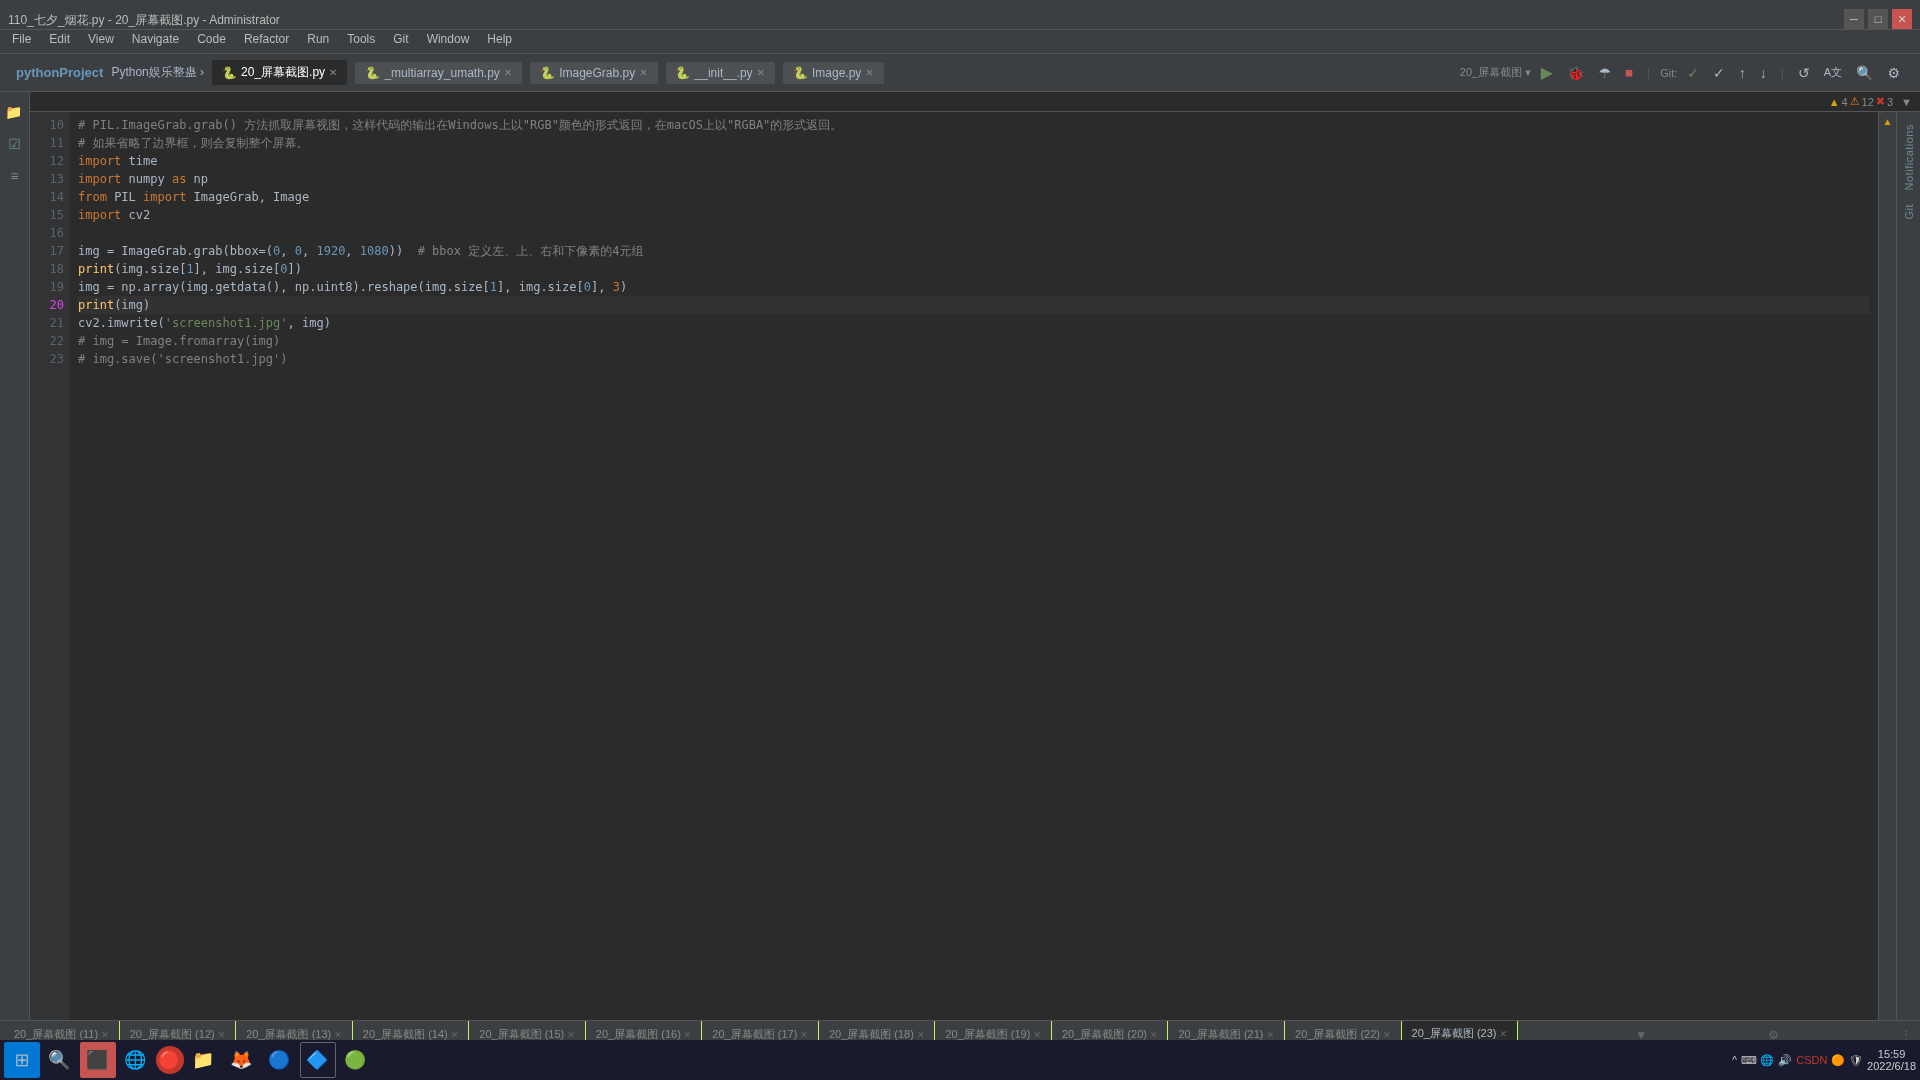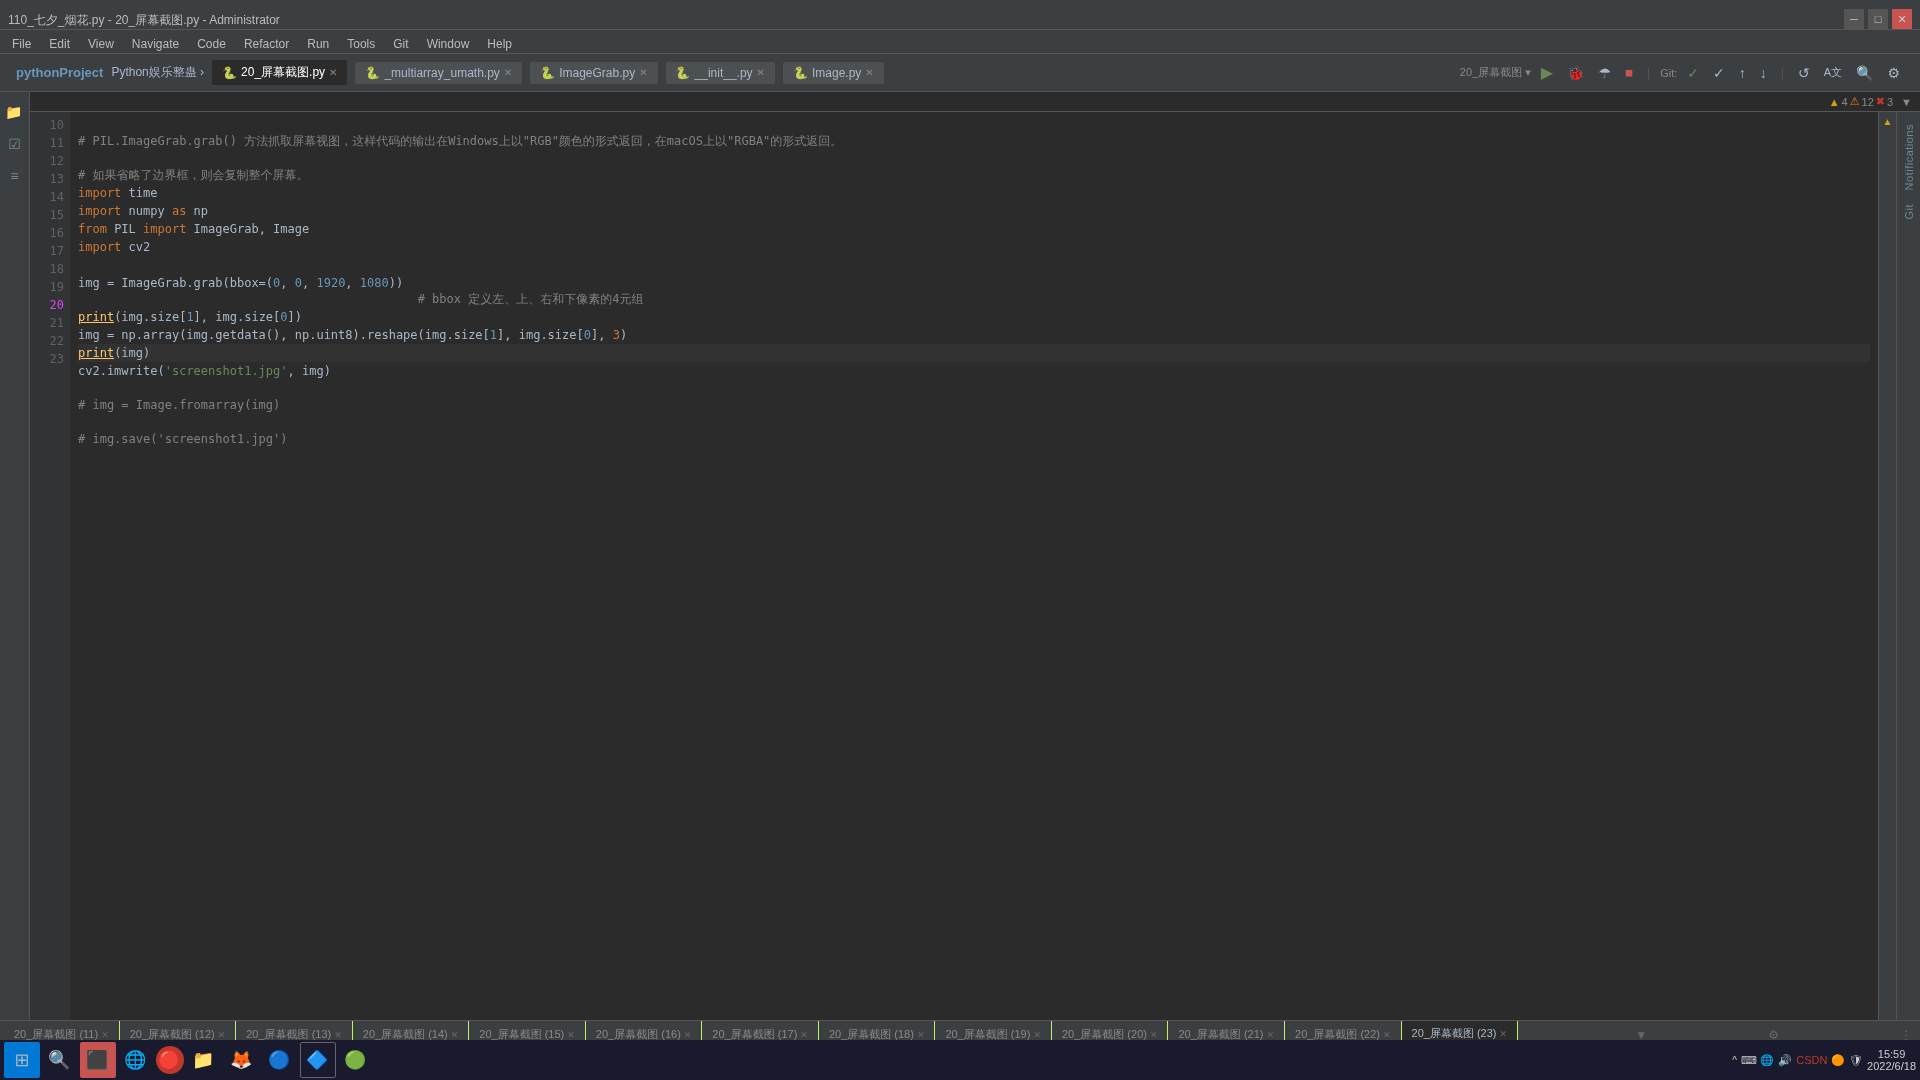--- a/index.html
+++ b/index.html
@@ -16,21 +16,21 @@
       border-bottom: 1px solid #555;
     }
     #titlebar .win-controls { display: flex; gap: 4px; }
     #titlebar .win-btn { width: 20px; height: 20px; background: #555; border: none; color: #ccc; cursor: pointer; font-size: 11px; display: flex; align-items: center; justify-content: center; }
 
     
     #menubar {
       height: 24px;
       background: #3c3f41;
       display: flex;
-      align-items: flex-end;
+      align-items: flex-start;
       padding: 0 4px;
       gap: 2px;
       border-bottom: 1px solid #555;
     }
     #menubar span { padding: 2px 8px; color: #bbb; font-size: 12px; cursor: pointer; }
 
     
     #projecttoolbar {
       height: 38px;
       background: #3c3f41;
@@ -122,22 +122,22 @@
       font-size: 12px;
       line-height: 18px;
       padding: 4px 8px;
       overflow: hidden;
       color: #a9b7c6;
     }
     .code-line { display: flex; align-items: flex-start; white-space: pre; }
     .code-line.highlighted { background: #323232; }
     .kw { color: #cc7832; }
     .str { color: #6a8759; }
-    .comment { color: #808080; margin-top: 16px; }
-    .fn { color: #ffc66d; text-decoration: underline; }
+    .comment { color: #808080; }
+    .fn { color: #ffc66d; }
     .num { color: #6897bb; }
 
     
     #right-gutter {
       width: 18px;
       background: #3c3f41;
       border-left: 1px solid #555;
       display: flex;
       flex-direction: column;
       align-items: center;

